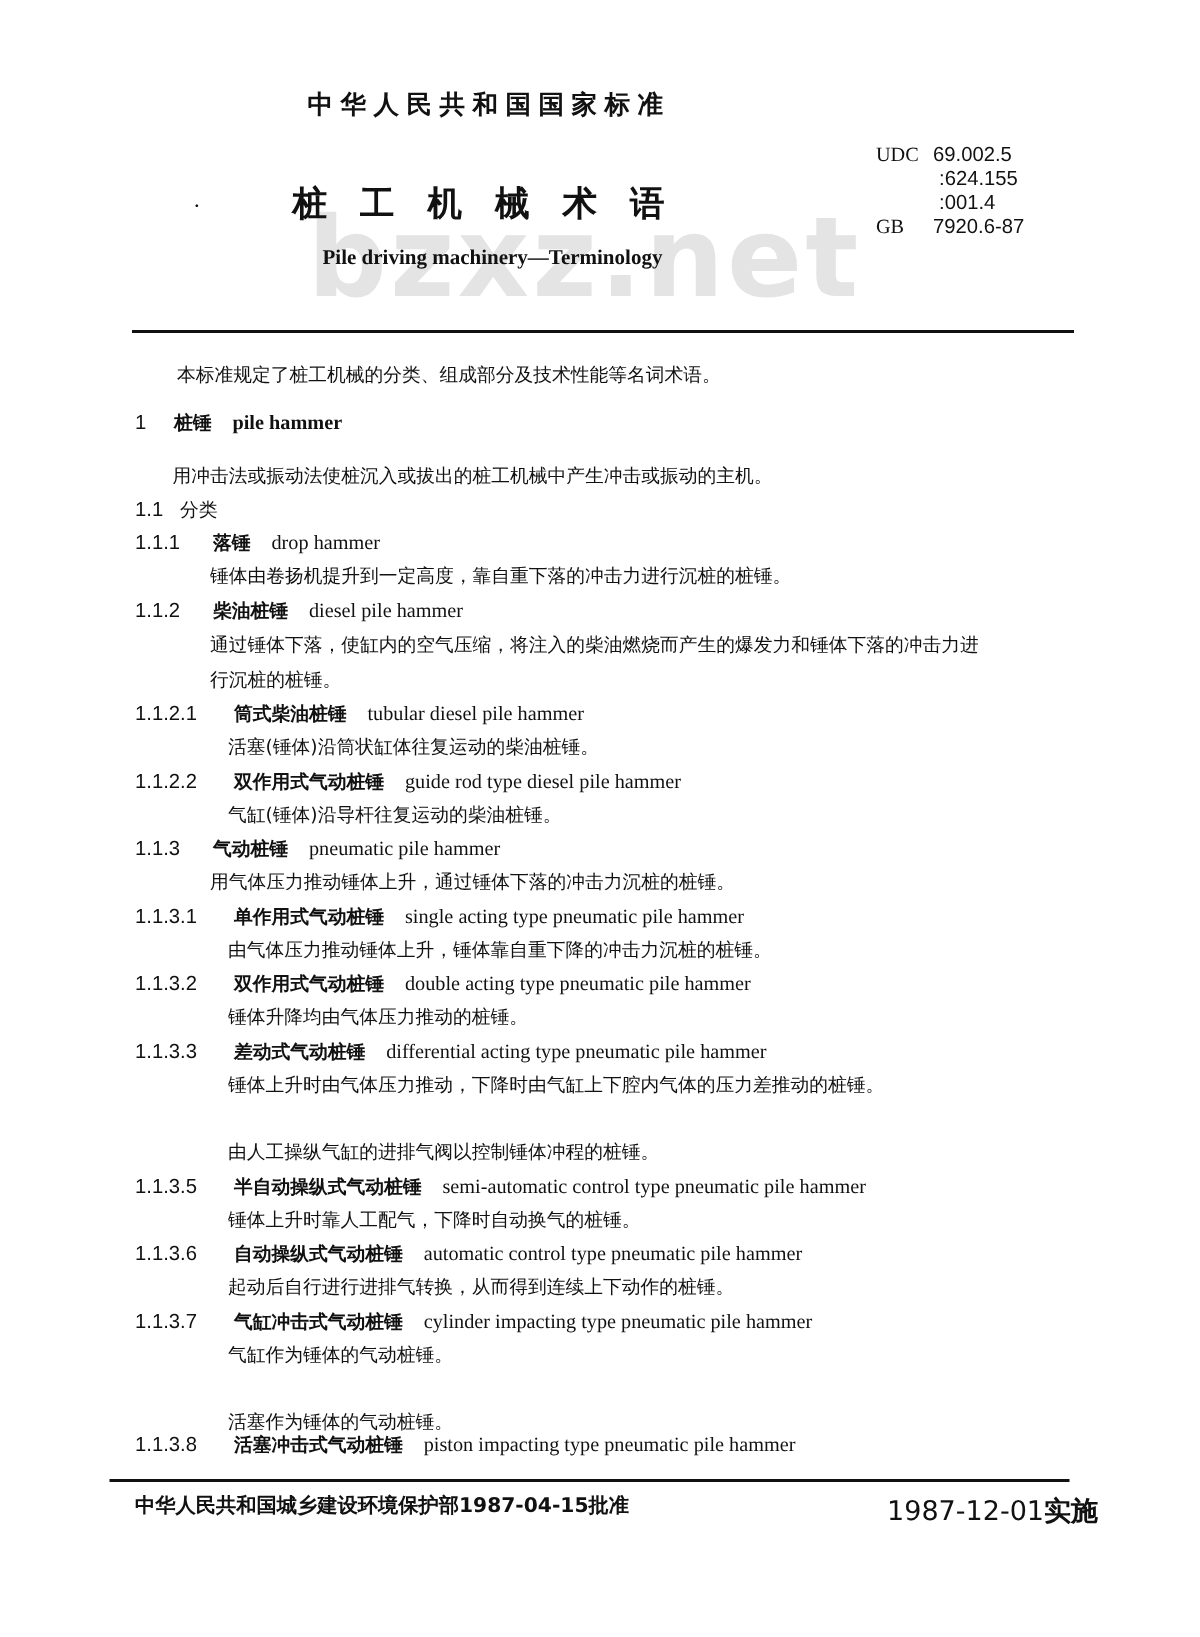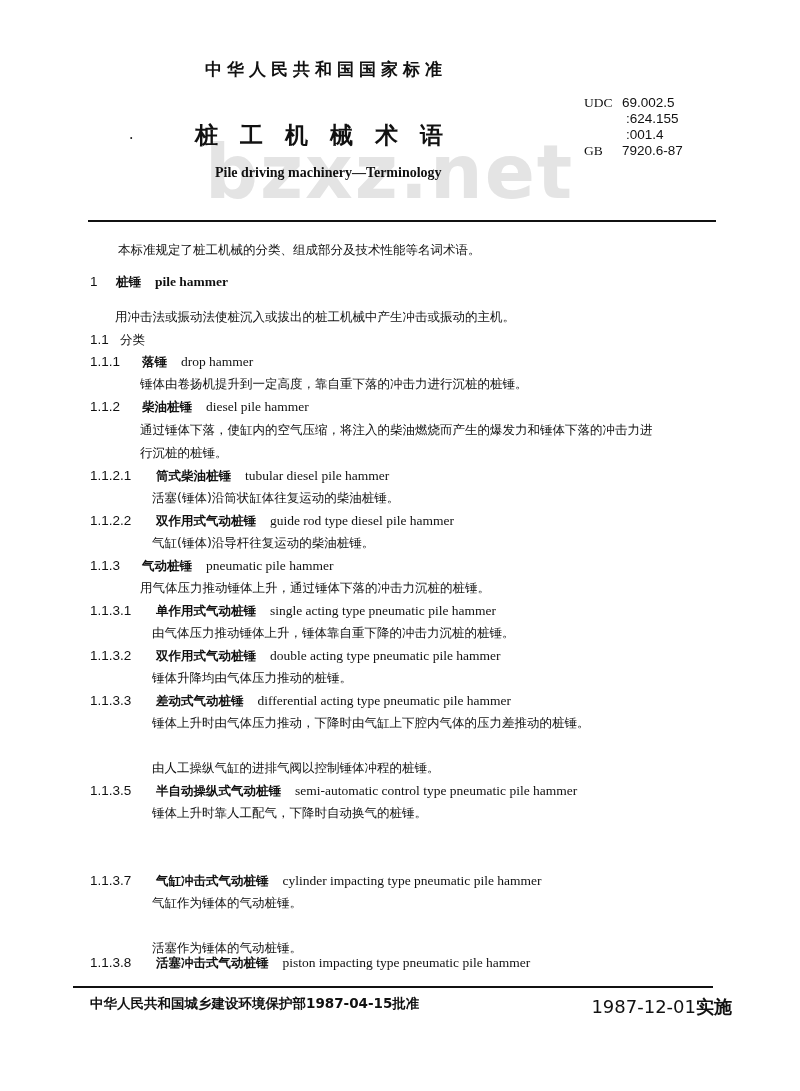--- a/index.html
+++ b/index.html
@@ -127,20 +127,26 @@
 
   <div class="def" style="left:152px; top:760px;">由人工操纵气缸的进排气阀以控制锤体冲程的桩锤。</div>
 
   <div class="line" style="top:783px;">
     <span class="num" style="width:62px;">1.1.3.5</span>
     <span class="cn">半自动操纵式气动桩锤</span>
     <span class="en">semi-automatic control type pneumatic pile hammer</span>
   </div>
   <div class="def" style="left:152px; top:805px;">锤体上升时靠人工配气，下降时自动换气的桩锤。</div>
 
+  <div class="line" style="top:828px;">
+    <span class="num" style="width:62px;">1.1.3.6</span>
+    <span class="cn">自动操纵式气动桩锤</span>
+    <span class="en">automatic control type pneumatic pile hammer</span>
+  </div>
+  <div class="def" style="left:152px; top:850px;">起动后自行进行进排气转换，从而得到连续上下动作的桩锤。</div>
 
   <div class="line" style="top:873px;">
     <span class="num" style="width:62px;">1.1.3.7</span>
     <span class="cn">气缸冲击式气动桩锤</span>
     <span class="en">cylinder impacting type pneumatic pile hammer</span>
   </div>
   <div class="def" style="left:152px; top:895px;">气缸作为锤体的气动桩锤。</div>
 
   <div class="line" style="top:955px;">
     <span class="num" style="width:62px;">1.1.3.8</span>

